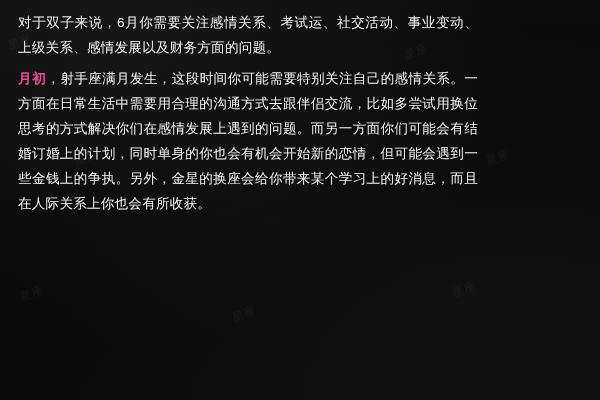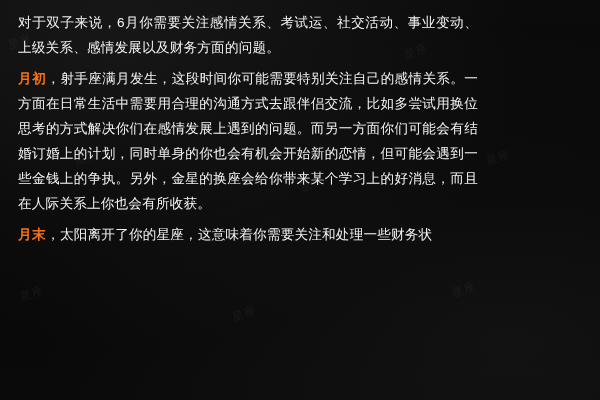--- a/index.html
+++ b/index.html
@@ -58,21 +58,21 @@
     margin: 0 0 6px 0;
     color: #f2f2f2;
     font-size: 13.6px;
     line-height: 25px;
     text-align: justify;
     text-justify: inter-ideograph;
     letter-spacing: 0.2px;
     text-indent: 0;
   }
   .label {
-    color: #f97316;
+    color: #ec4899;
     font-weight: bold;
     letter-spacing: 0.5px;
   }
   .body-text {
     color: #f4f4f4;
   }
   .clip {
     
     overflow: hidden;
   }
@@ -96,18 +96,15 @@
 
     <p class="para">
       <span class="body-text">对于双子来说，6月你需要关注感情关系、考试运、社交活动、事业变动、上级关系、感情发展以及财务方面的问题。</span>
     </p>
 
     <p class="para">
       <span class="label">月初</span><span class="body-text">，射手座满月发生，这段时间你可能需要特别关注自己的感情关系。一方面在日常生活中需要用合理的沟通方式去跟伴侣交流，比如多尝试用换位思考的方式解决你们在感情发展上遇到的问题。而另一方面你们可能会有结婚订婚上的计划，同时单身的你也会有机会开始新的恋情，但可能会遇到一些金钱上的争执。另外，金星的换座会给你带来某个学习上的好消息，而且在人际关系上你也会有所收获。</span>
     </p>
 
 
-    <p class="para clip">
-      <span class="label">月末</span><span class="body-text">，太阳离开了你的星座，这意味着你需要关注和处理一些财务状</span>
-    </p>
 
   </div>
 </div>
 
 </body></html>

